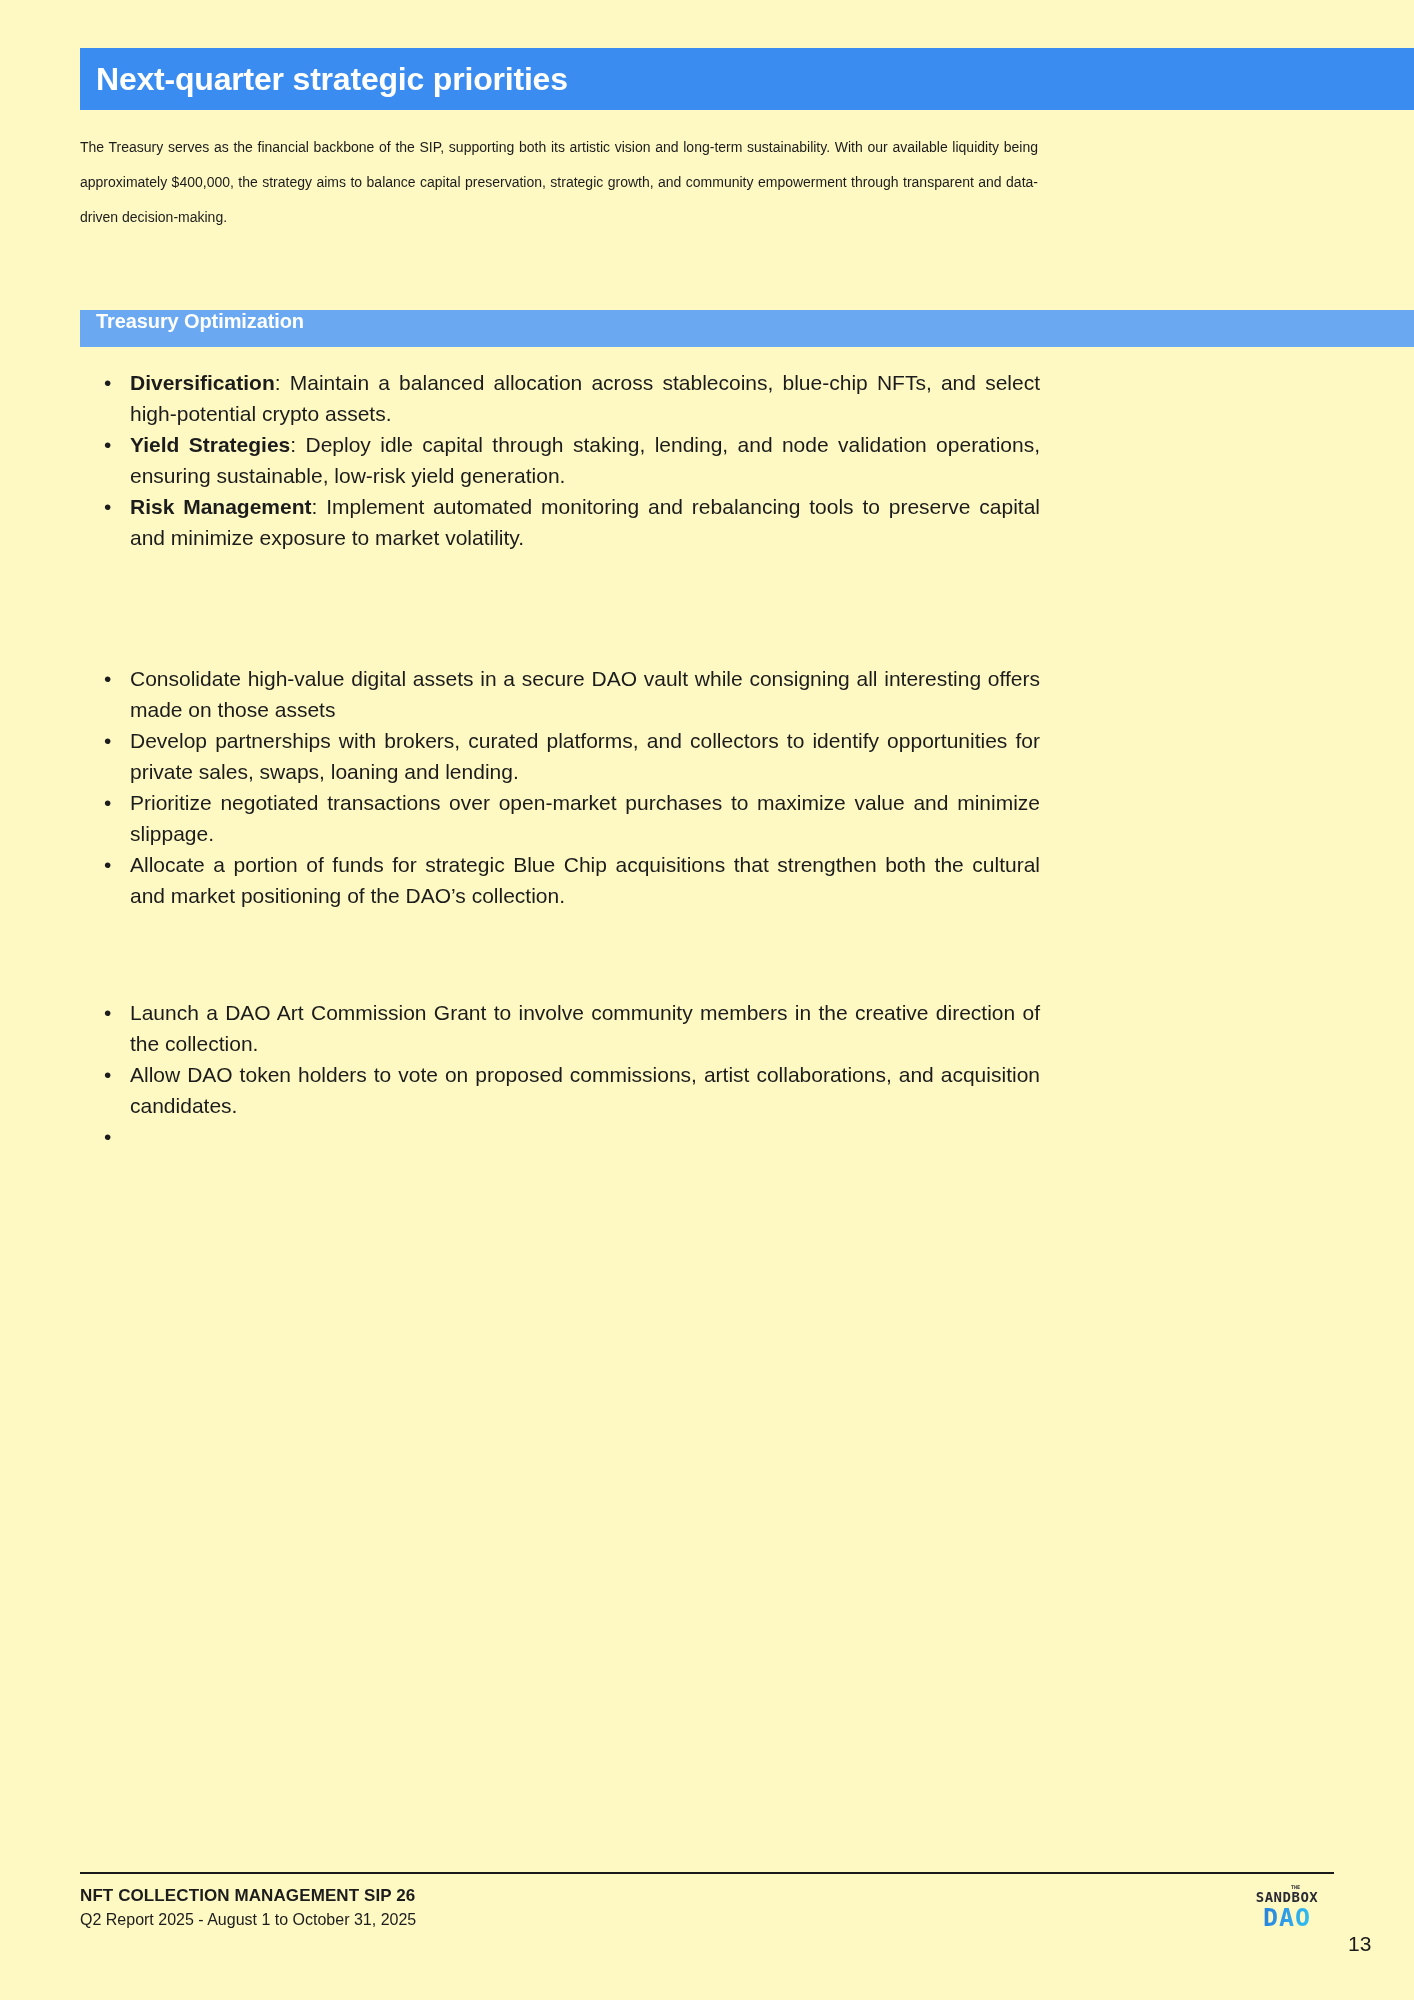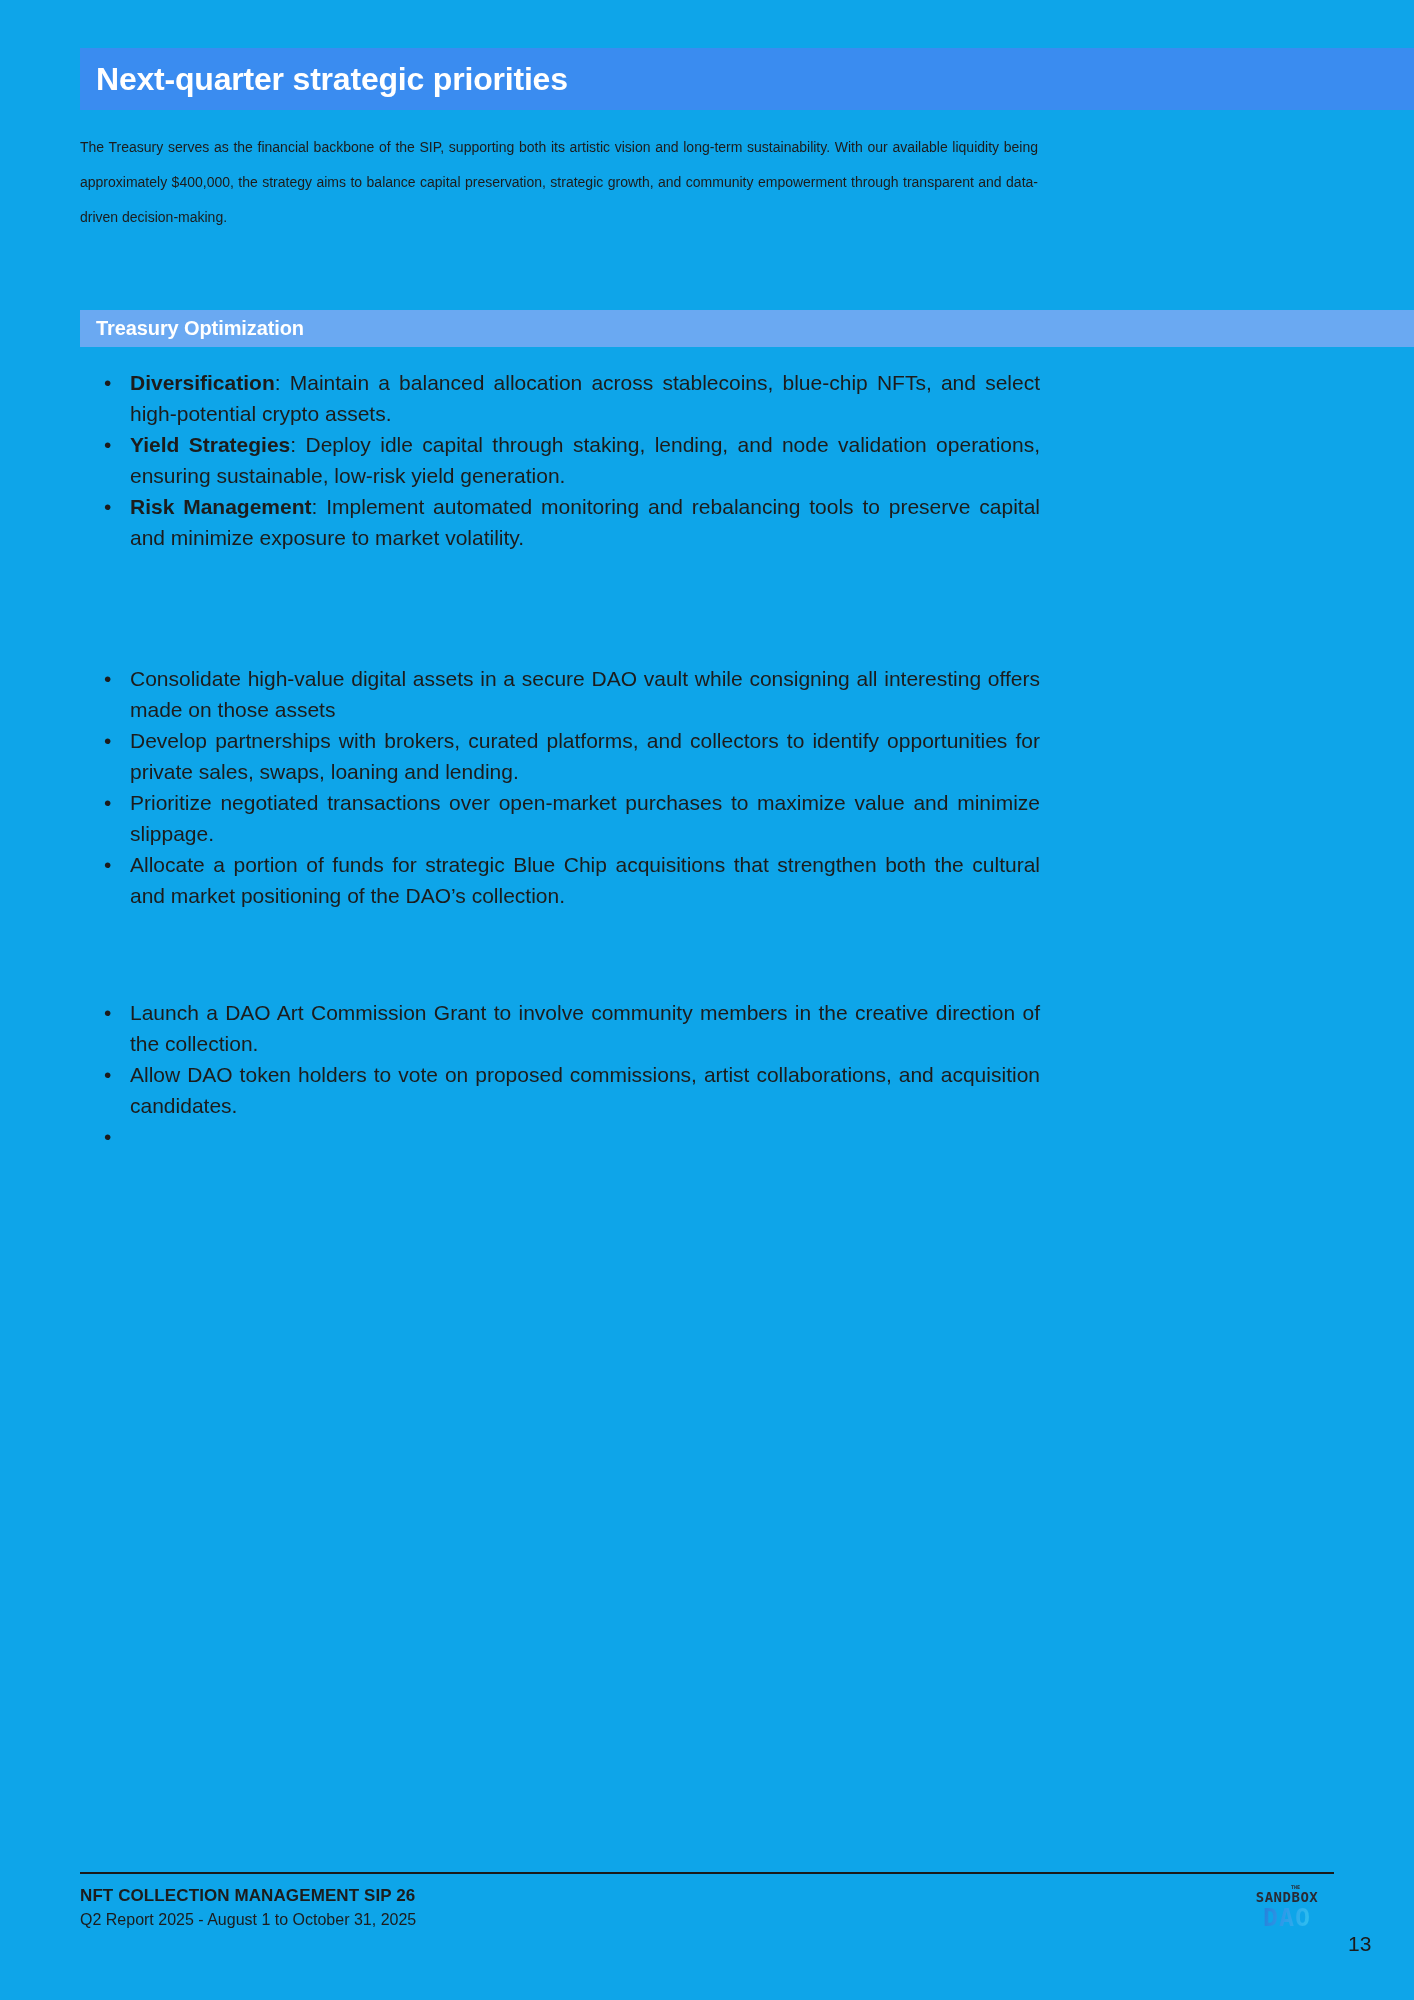--- a/index.html
+++ b/index.html
@@ -15,21 +15,21 @@
     color: #1c1c1c;
     position: relative;
     overflow: hidden;
   }
 
   .page {
     position: absolute;
     left: 0; top: 0;
     width: 1414px;
     height: 2000px;
-    background: #0ea5e9;
+    background: #fef9c3;
   }
 
   
   .title-banner {
     position: absolute;
     left: 80px;
     top: 48px;
     width: 1334px;
     height: 62px;
     background: #3a8cf0;
@@ -57,21 +57,21 @@
   }
 
   
   .sec-bar {
     position: absolute;
     left: 80px;
     width: 1334px;
     height: 37px;
     background: #6aa9f2;
     display: flex;
-    align-items: center;
+    align-items: flex-start;
   }
   .sec-bar .sec-text {
     color: #ffffff;
     font-size: 20px;
     font-weight: bold;
     padding-left: 16px;
     letter-spacing: -0.1px;
   }
 
   #sec-treasury  { top: 310px; }

